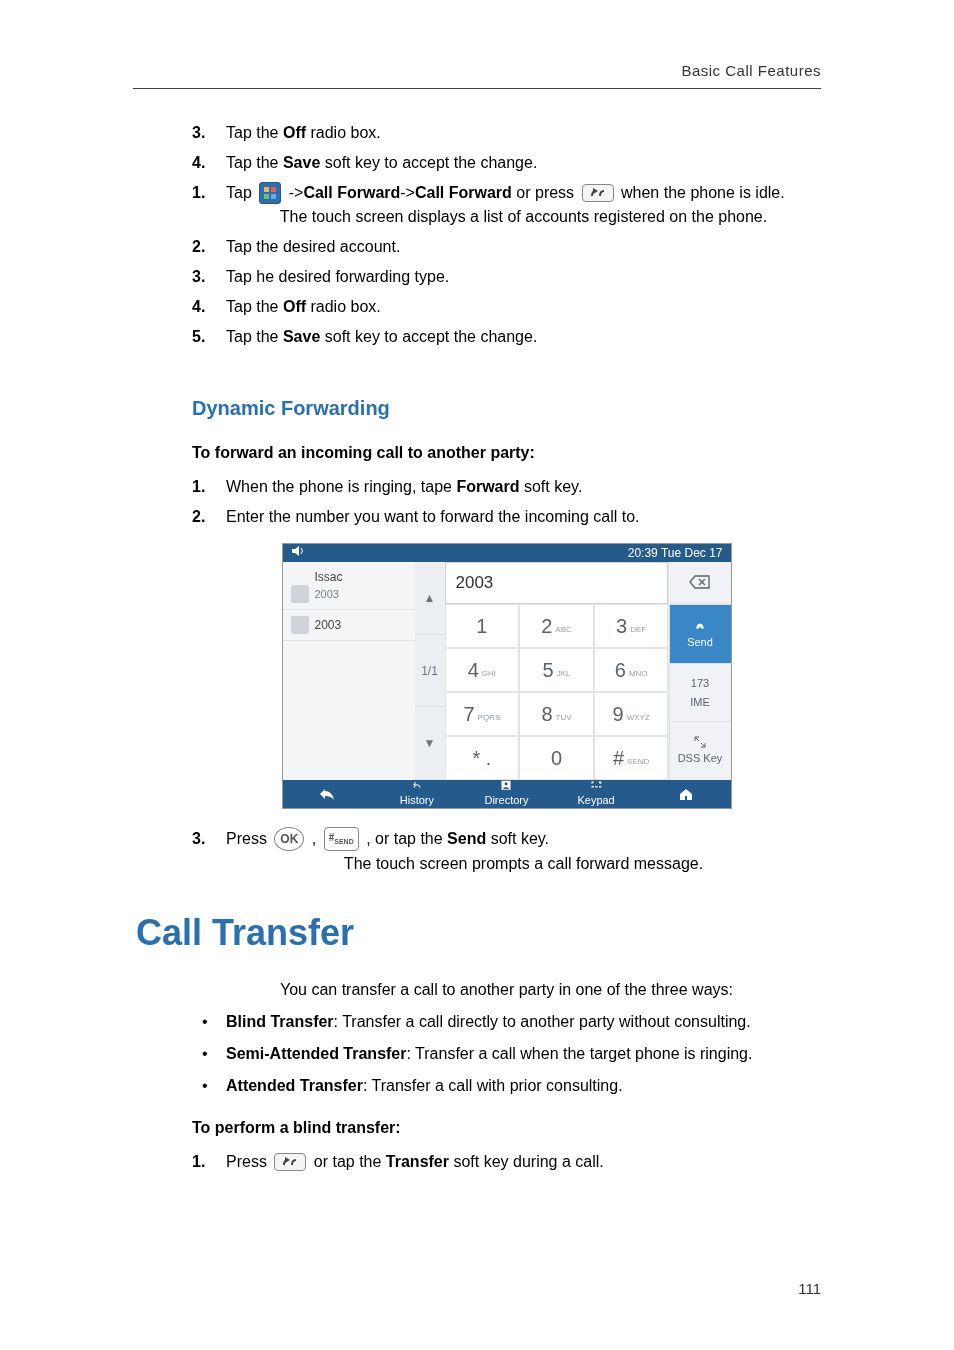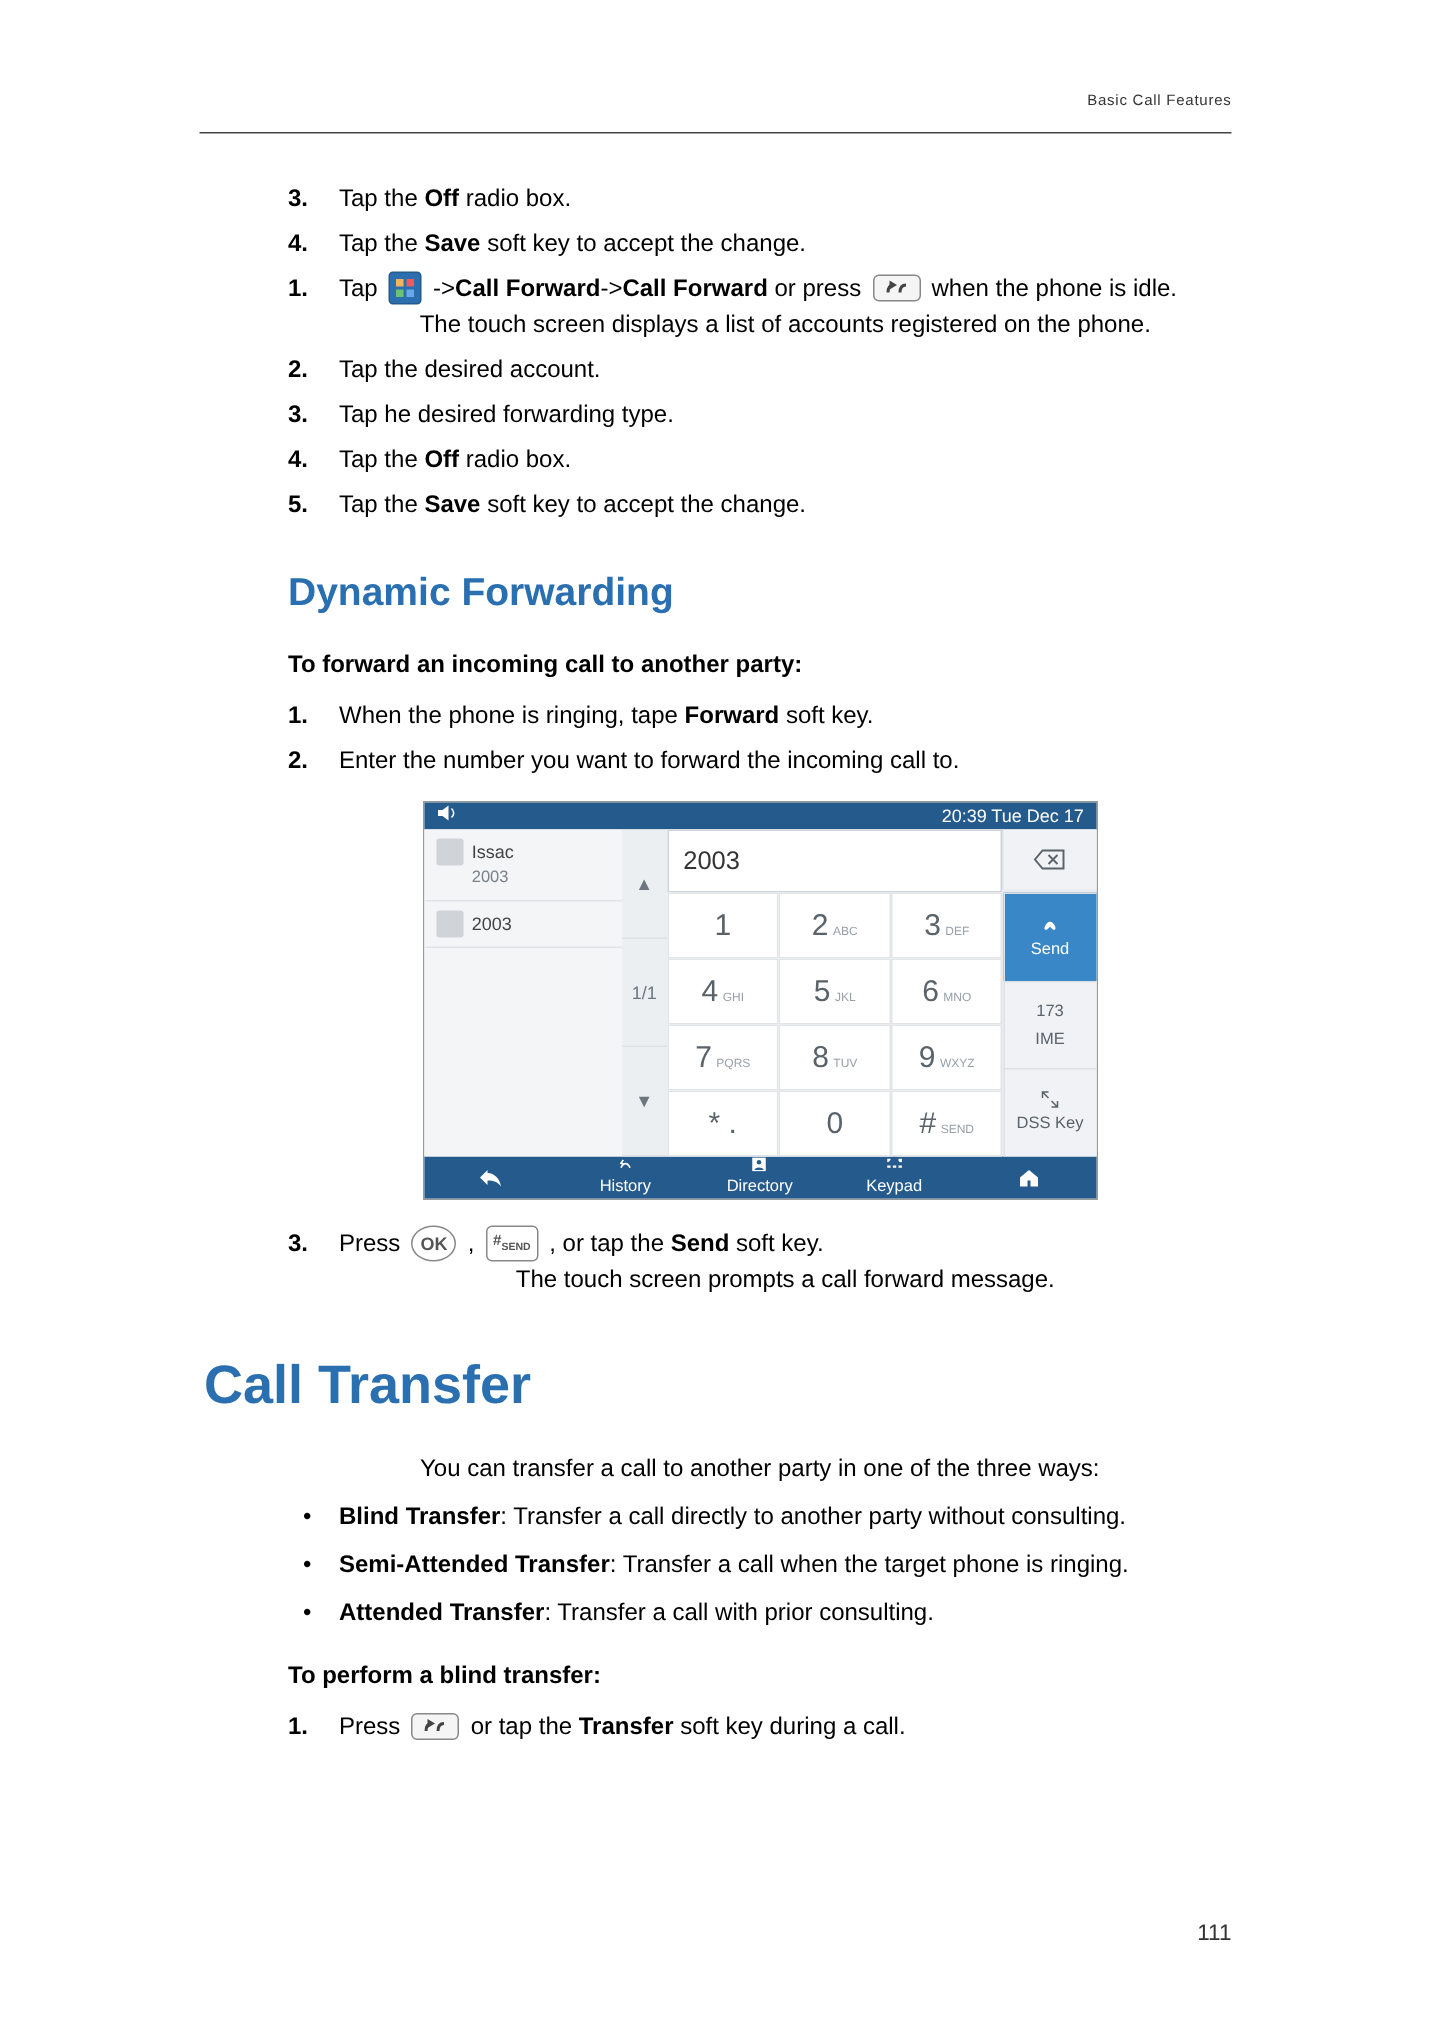--- a/index.html
+++ b/index.html
@@ -1,45 +1,45 @@
 <!DOCTYPE html>
 <html><head>
 <meta charset="utf-8">
 <style>
   html,body{margin:0;padding:0;background:#fff;}
   .page{width:954px;height:1350px;position:relative;font-family:Arial,Helvetica,sans-serif;color:#000;font-size:16px;line-height:1.5;}
   .header-line{position:absolute;top:88px;left:133px;right:133px;border-top:1px solid #444;}
-  .header-text{position:absolute;top:60px;right:133px;font-size:10px;color:#333;letter-spacing:.5px;}
+  .header-text{position:absolute;top:60px;right:133px;font-size:15px;color:#333;letter-spacing:.5px;}
   .page-num{position:absolute;bottom:50px;right:133px;font-size:15px;color:#333;}
   .content{position:absolute;top:115px;left:192px;right:133px;}
   .ol-row{display:flex;margin:6px 0;}
   .ol-num{width:34px;flex:none;font-weight:bold;}
   .ol-body{flex:1;}
   .bold{font-weight:bold;}
   .subhead{font-weight:bold;margin:18px 0 10px 0;}
-  .h3{color:#2a6fb0;font-weight:bold;font-size:26px;margin:26px 0 14px 0;}
+  .h3{color:#2a6fb0;font-weight:bold;font-size:20px;margin:44px 0 14px 0;}
   .h1{color:#2a6fb0;font-weight:bold;font-size:36px;margin:30px 0 18px -56px;font-family:"Segoe UI",Arial,sans-serif;}
   .para{margin:0 0;text-align:center;}
   .bullet-row{display:flex;margin:8px 0 8px 10px;}
   .bullet-dot{width:24px;flex:none;}
   .bullet-dot::before{content:"\2022";}
   
   .ico{display:inline-block;vertical-align:middle;border:1px solid #888;border-radius:4px;padding:1px 4px;margin:0 3px;position:relative;top:-1px;}
   .ico svg{display:block;}
   .ico-apps{background:#2b6fae;border-color:#245a8c;border-radius:3px;padding:3px;}
   .ico-fwd{background:#f5f5f5;}
   .ico-ok{border-radius:50%;padding:2px 5px;font-size:12px;font-weight:bold;color:#555;}
   .ico-hash{padding:2px 4px;font-size:10px;font-weight:bold;color:#555;}
   .ico-hash sub{font-size:7px;}
   
   .phone{width:448px;margin:14px auto 18px auto;border:1px solid #999;font-size:13px;color:#fff;}
   .statusbar{background:#245a8c;display:flex;justify-content:space-between;align-items:center;padding:0 8px;font-size:12px;}
   .ph-body{background:#e9ecef;display:flex;height:218px;}
   .ph-left{width:132px;background:#f3f5f7;color:#444;display:flex;flex-direction:column;}
-  .ph-acct{padding:6px 8px;font-size:12px;border-bottom:1px solid #e0e3e6;display:flex;align-items:flex-start;gap:6px;}
+  .ph-acct{padding:6px 8px;font-size:12px;border-bottom:1px solid #e0e3e6;display:flex;align-items:flex-end;gap:6px;}
   .avatar{width:18px;height:18px;background:#d0d4d8;border-radius:2px;}
   .ph-mid-arrows{width:30px;background:#eceff2;color:#6d7680;display:flex;flex-direction:column;font-size:12px;}
   .arrow-btn{flex:1;display:flex;align-items:center;justify-content:center;border-bottom:1px solid #dde1e5;}
   .ph-input{height:40px;background:#fff;color:#333;border:1px solid #cfd4d9;margin:0;display:flex;align-items:center;padding:0 10px;font-size:17px;}
   .ph-grid-wrap{flex:1;display:flex;flex-direction:column;}
   .ph-top-row{display:flex;}
   .ph-del{width:62px;height:40px;background:#f0f2f5;border-left:1px solid #dde1e5;display:flex;align-items:center;justify-content:center;color:#5b636b;}
   .keypad{display:grid;grid-template-columns:repeat(3,1fr);grid-auto-rows:1fr;flex:1;}
   .key{background:#fff;border:1px solid #e1e4e8;color:#5a626a;display:flex;align-items:center;justify-content:center;gap:3px;font-size:20px;}
   .key sub{font-size:8px;color:#98a0a8;position:relative;top:4px;}

